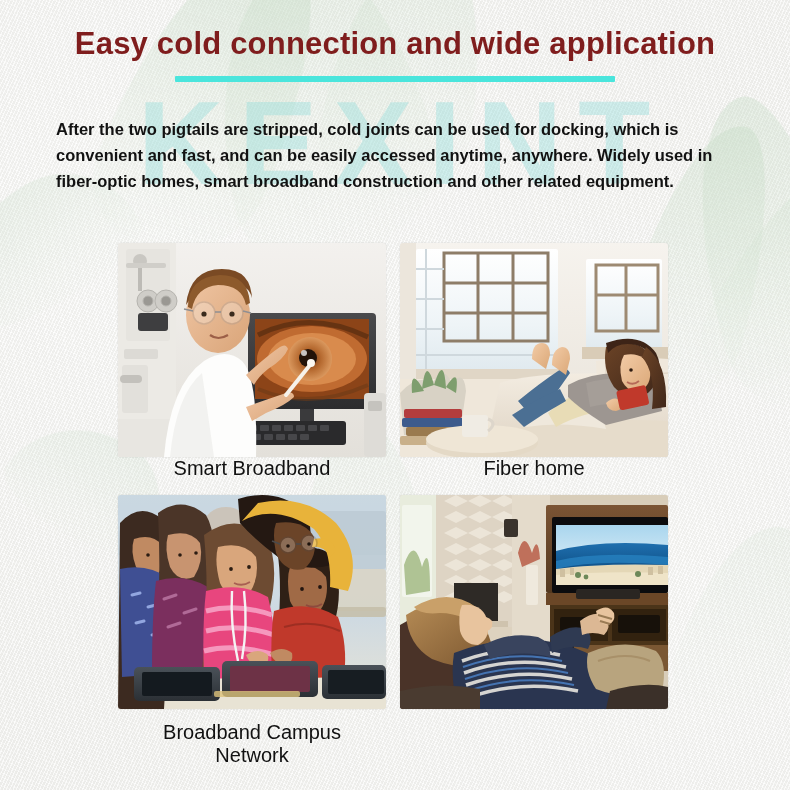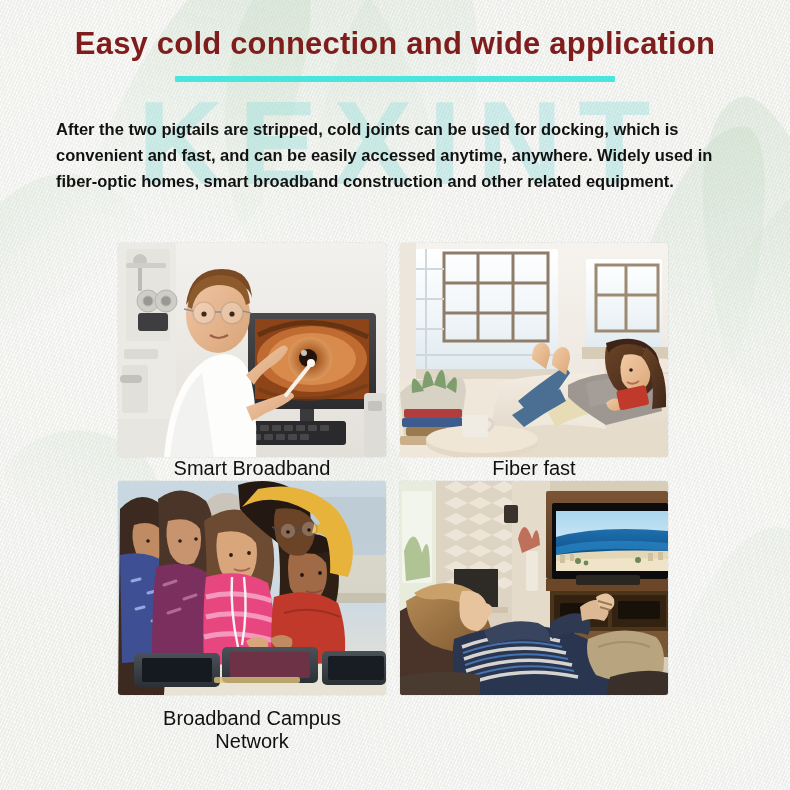--- a/index.html
+++ b/index.html
@@ -145,21 +145,21 @@
   .photo svg { display: block; width: 100%; height: 100%; }
   .caption {
     font-family: "Liberation Sans", sans-serif;
     font-size: 20px;
     font-weight: 400;
     color: #111;
     text-align: center;
     line-height: 1.16;
     white-space: pre-line;
   }
-  .gallery-row.row2 { margin-top: 1px; justify-content: space-between; }
+  .gallery-row.row2 { margin-top: 15px; justify-content: space-between; }
   .gallery-row.row2 .caption { margin-top: 12px; }
 </style>
 </head>
 <body>
 
 <div id="page">
 
   <div class="paper-texture"></div>
 
   <div class="leaf-layer">
@@ -373,21 +373,21 @@
             <rect x="4" y="166" width="58" height="9" rx="2" fill="#b33d3d"></rect>
             <rect x="2" y="175" width="62" height="9" rx="2" fill="#3d5b8c"></rect>
             <rect x="6" y="184" width="56" height="9" rx="2" fill="#9a7a4e"></rect>
             <rect x="0" y="193" width="64" height="9" rx="2" fill="#c9b08a"></rect>
             <ellipse cx="82" cy="200" rx="56" ry="16" fill="#e4d9c6"></ellipse>
             <ellipse cx="82" cy="196" rx="56" ry="14" fill="#efe6d6"></ellipse>
             <rect x="62" y="172" width="26" height="22" rx="3" fill="#f0ece4"></rect>
             <path d="M88 176 Q98 180 88 188" stroke="#ddd6cb" stroke-width="3" fill="none"></path>
           </svg>
         </div>
-        <div class="caption">Fiber fast</div>
+        <div class="caption">Fiber home</div>
       </div>
 
     </div>
 
     <div class="gallery-row row2">
 
       <div class="gallery-cell">
         <div class="photo">
           <svg viewBox="0 0 268 214" preserveAspectRatio="xMidYMid slice" role="img">
             <defs>

